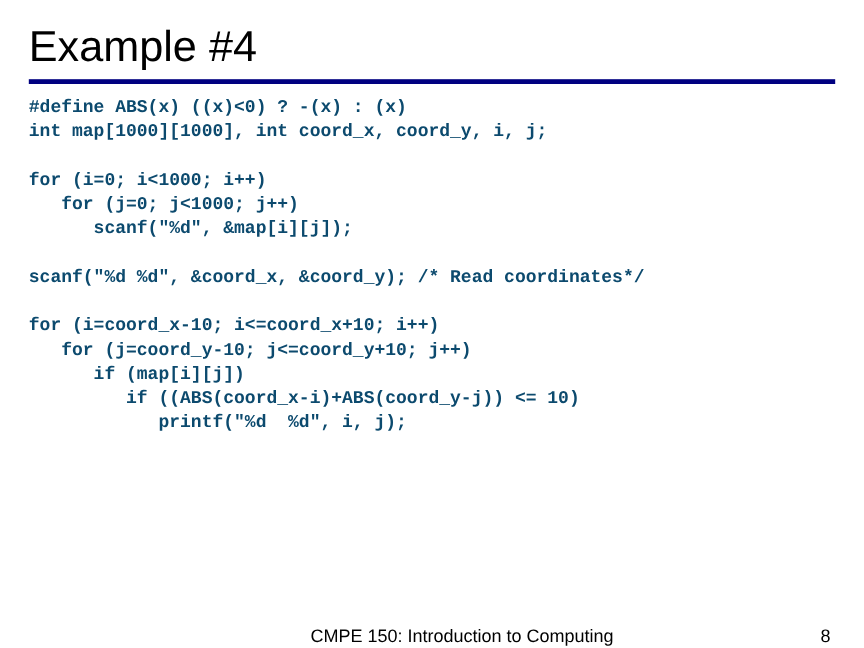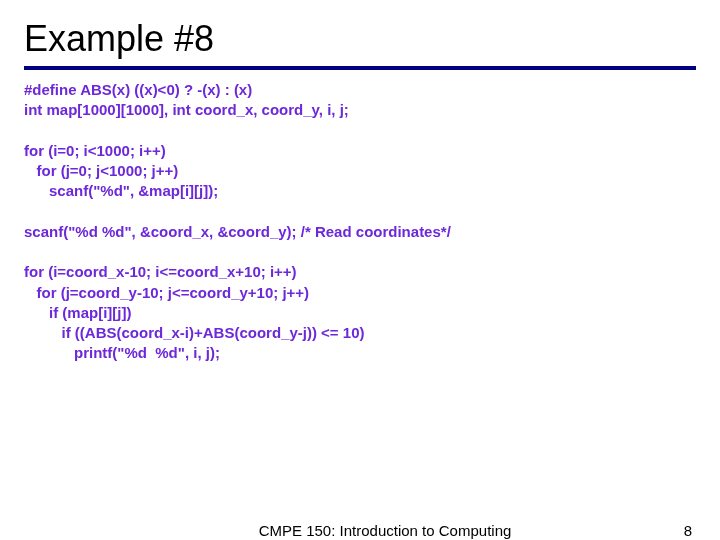--- a/index.html
+++ b/index.html
@@ -26,25 +26,25 @@
     margin: 0 0 6px 0;
     font-weight: normal;
   }
   .rule {
     height: 4px;
     background: #000080;
     width: 100%;
     margin-bottom: 10px;
   }
   .code {
-    font-family: Liberation Sans, sans-serif;
+    font-family: Liberation Mono, monospace;
     font-size: 15px;
     line-height: 1.35;
     white-space: pre;
-    color: #6d28d9;
+    color: #0c4a6e;
     font-weight: bold;
   }
   .footer {
     position: absolute;
     bottom: 18px;
     left: 0;
     width: 100%;
     font-family: "Comic Sans MS", "Comic Sans", cursive, sans-serif;
     font-size: 15px;
     color: #000;
@@ -58,21 +58,21 @@
   }
   .footer .pageno {
     position: absolute;
     right: 28px;
   }
 </style>
 </head>
 <body>
 
 <div class="slide">
-  <h1 class="title">Example #8</h1>
+  <h1 class="title">Example #4</h1>
   <div class="rule"></div>
   <div class="code">#define ABS(x) ((x)&lt;0) ? -(x) : (x)
 int map[1000][1000], int coord_x, coord_y, i, j;
 
 for (i=0; i&lt;1000; i++)
    for (j=0; j&lt;1000; j++)
       scanf("%d", &amp;map[i][j]);
 
 scanf("%d %d", &amp;coord_x, &amp;coord_y); /* Read coordinates*/
 

